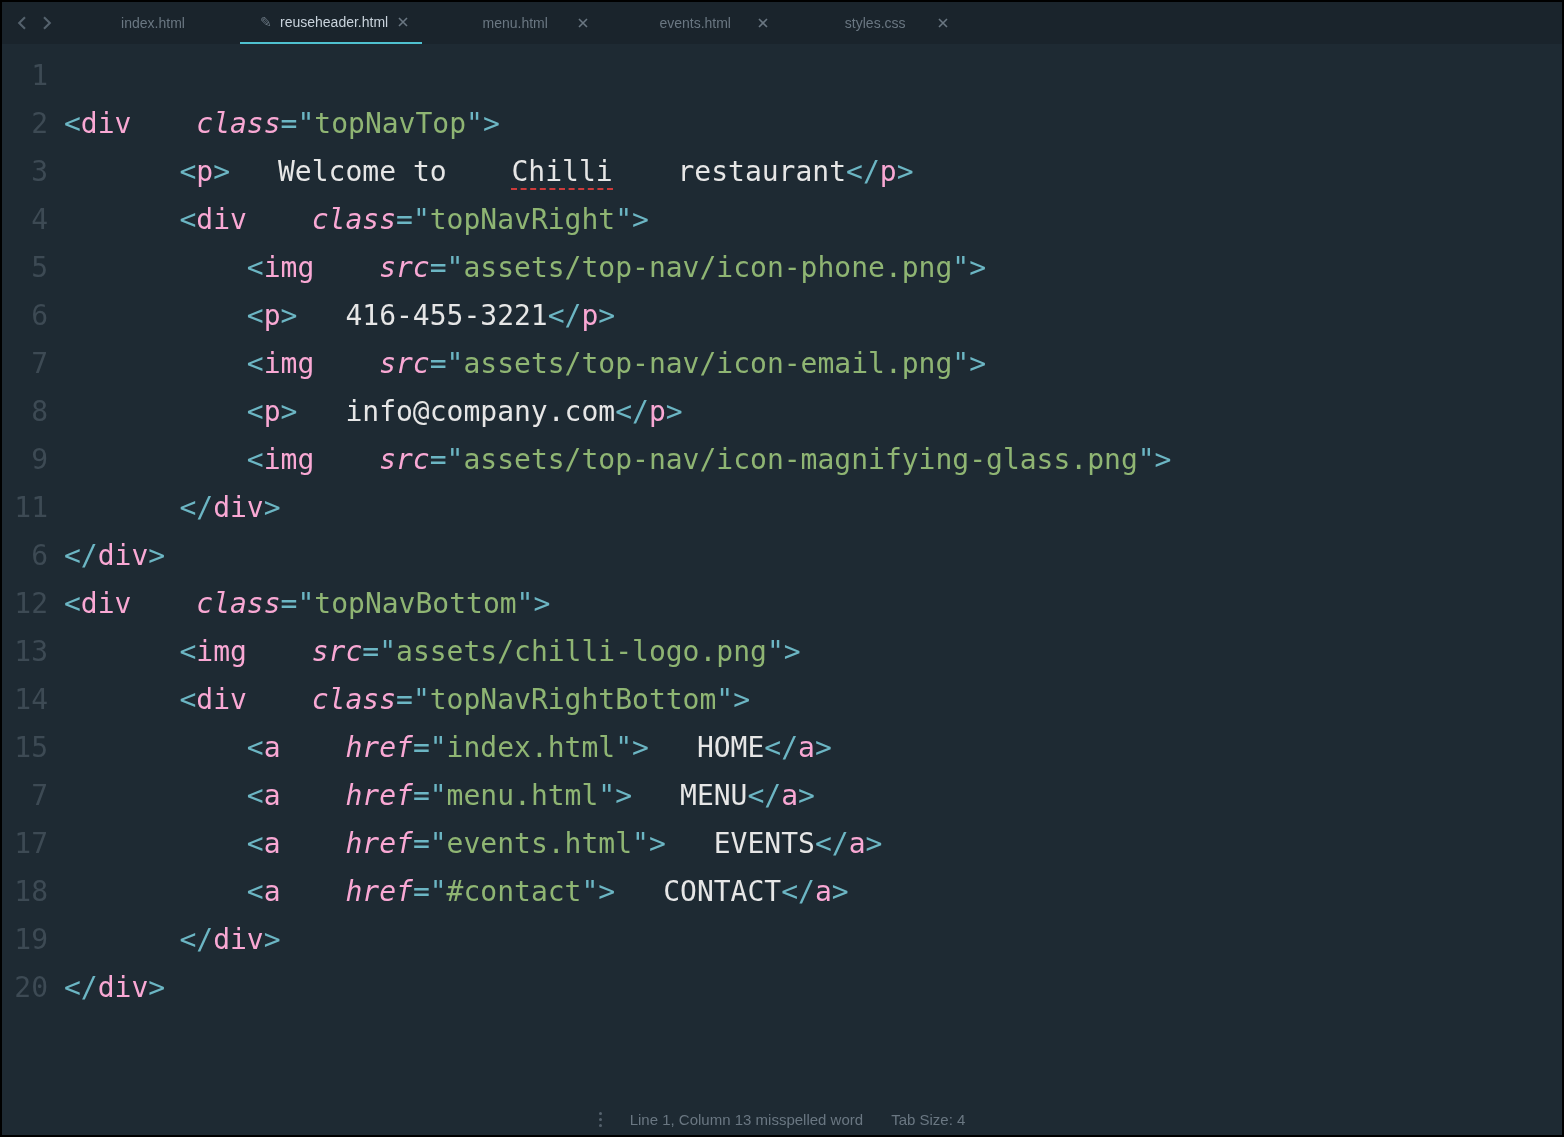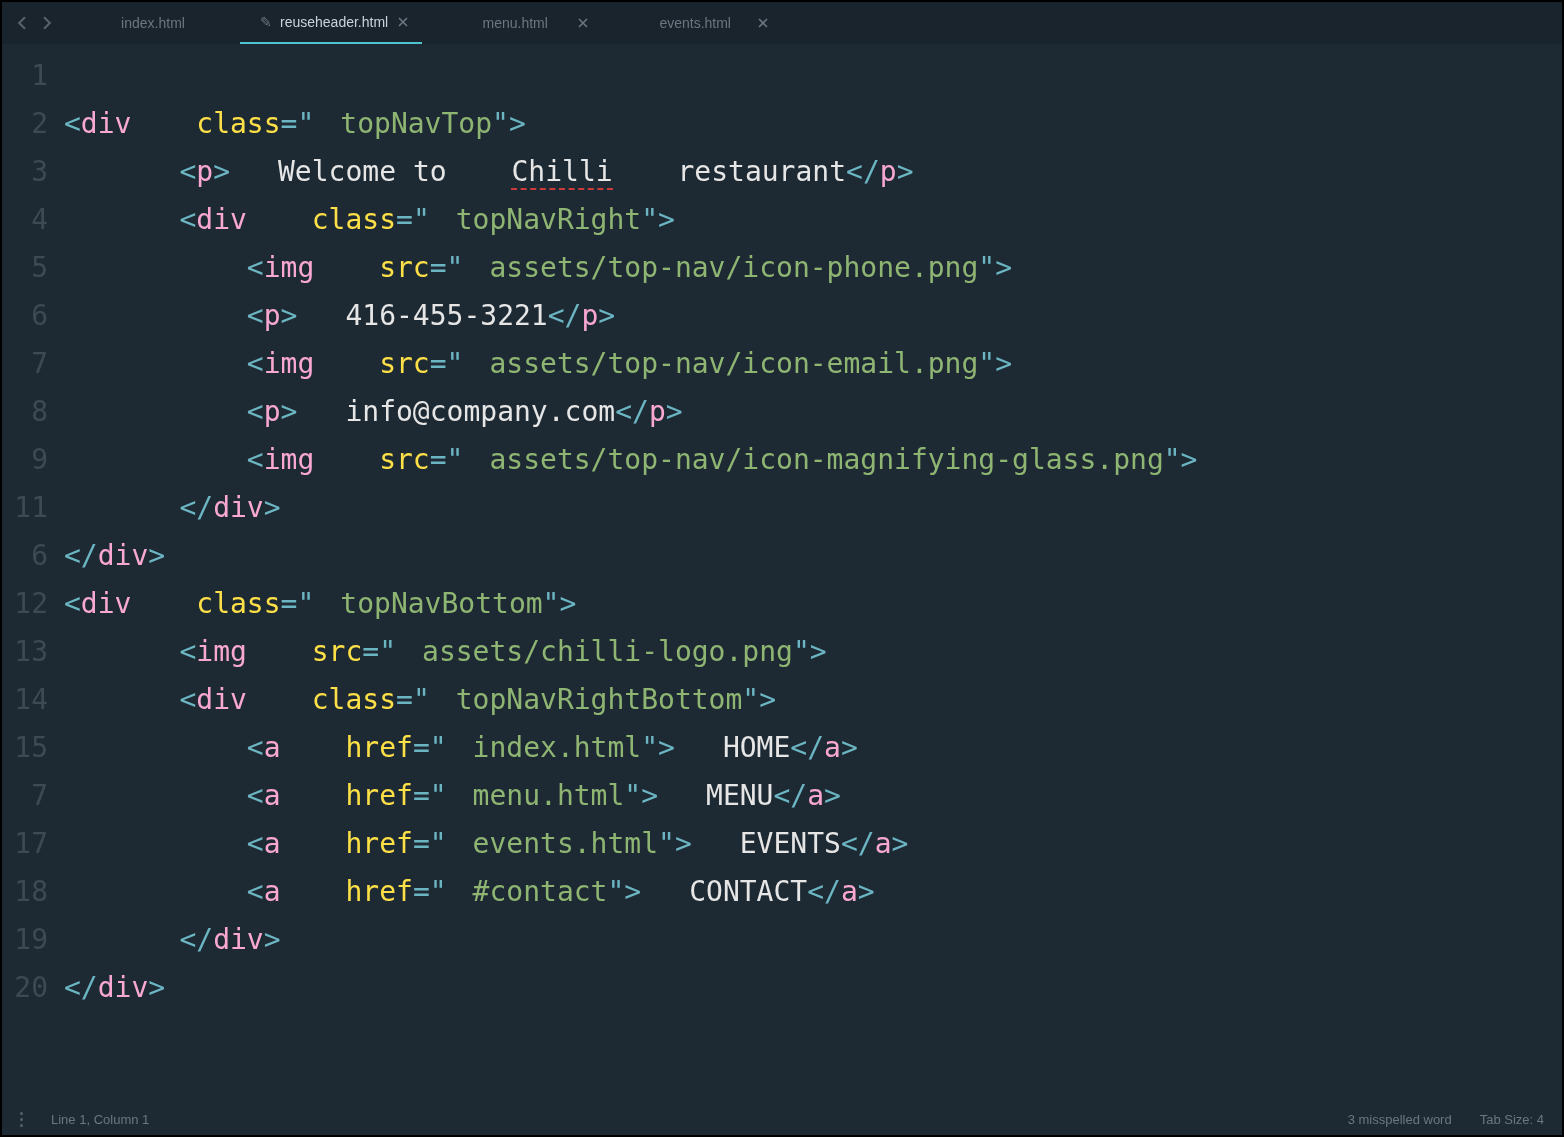--- a/index.html
+++ b/index.html
@@ -72,33 +72,33 @@
 }
 .code {
   flex: 1;
   font-size: 28px;
   line-height: 48px;
   white-space: pre;
   color: #e6e6e6;
 }
 .punc   { color: #6cb6c4; }
 .tag    { color: #f9a8d4; }
-.attr   { color: #fde047; }
-.string { color: #8fb573; margin-left: 26px; }
+.attr   { color: #f9a8d4; font-style: italic; }
+.string { color: #8fb573; }
 .text   { color: #e6e6e6; margin-left: 48px; }
 .spell  { border-bottom: 2px dashed #cc3b3b; }
 .statusbar {
   height: 32px;
   display: flex;
   align-items: center;
   font-family: -apple-system, "Helvetica Neue", Arial, sans-serif;
-  font-size: 13px;
+  font-size: 15px;
   color: #6a7782;
   padding: 0 18px;
-  justify-content: space-between;
+  justify-content: center;
 }
 .statusbar .left, .statusbar .right { display: flex; gap: 28px; align-items: center; }
 .menu-dots {
   display: flex;
   flex-direction: column;
   gap: 3px;
   cursor: pointer;
 }
 .menu-dots span {
   width: 3px; height: 3px; border-radius: 50%; background: #55626d;
@@ -138,20 +138,27 @@
             <path d="M1 1 L9 9 M9 1 L1 9" stroke="currentColor" stroke-width="1.6"></path>
           </svg></span>
       </div>
       <div class="tab">
         <span class="dirty"></span>
         <span>events.html</span>
         <span class="x"><svg viewBox="0 0 10 10">
             <path d="M1 1 L9 9 M9 1 L1 9" stroke="currentColor" stroke-width="1.6"></path>
           </svg></span>
       </div>
+      <div class="tab">
+        <span class="dirty"></span>
+        <span>styles.css</span>
+        <span class="x"><svg viewBox="0 0 10 10">
+            <path d="M1 1 L9 9 M9 1 L1 9" stroke="currentColor" stroke-width="1.6"></path>
+          </svg></span>
+      </div>
     </div>
 </div>
 
 <div class="editor">
   <div class="gutter" id="gutter">
       <div>1</div>
       <div>2</div>
       <div>3</div>
       <div>4</div>
       <div>5</div>

